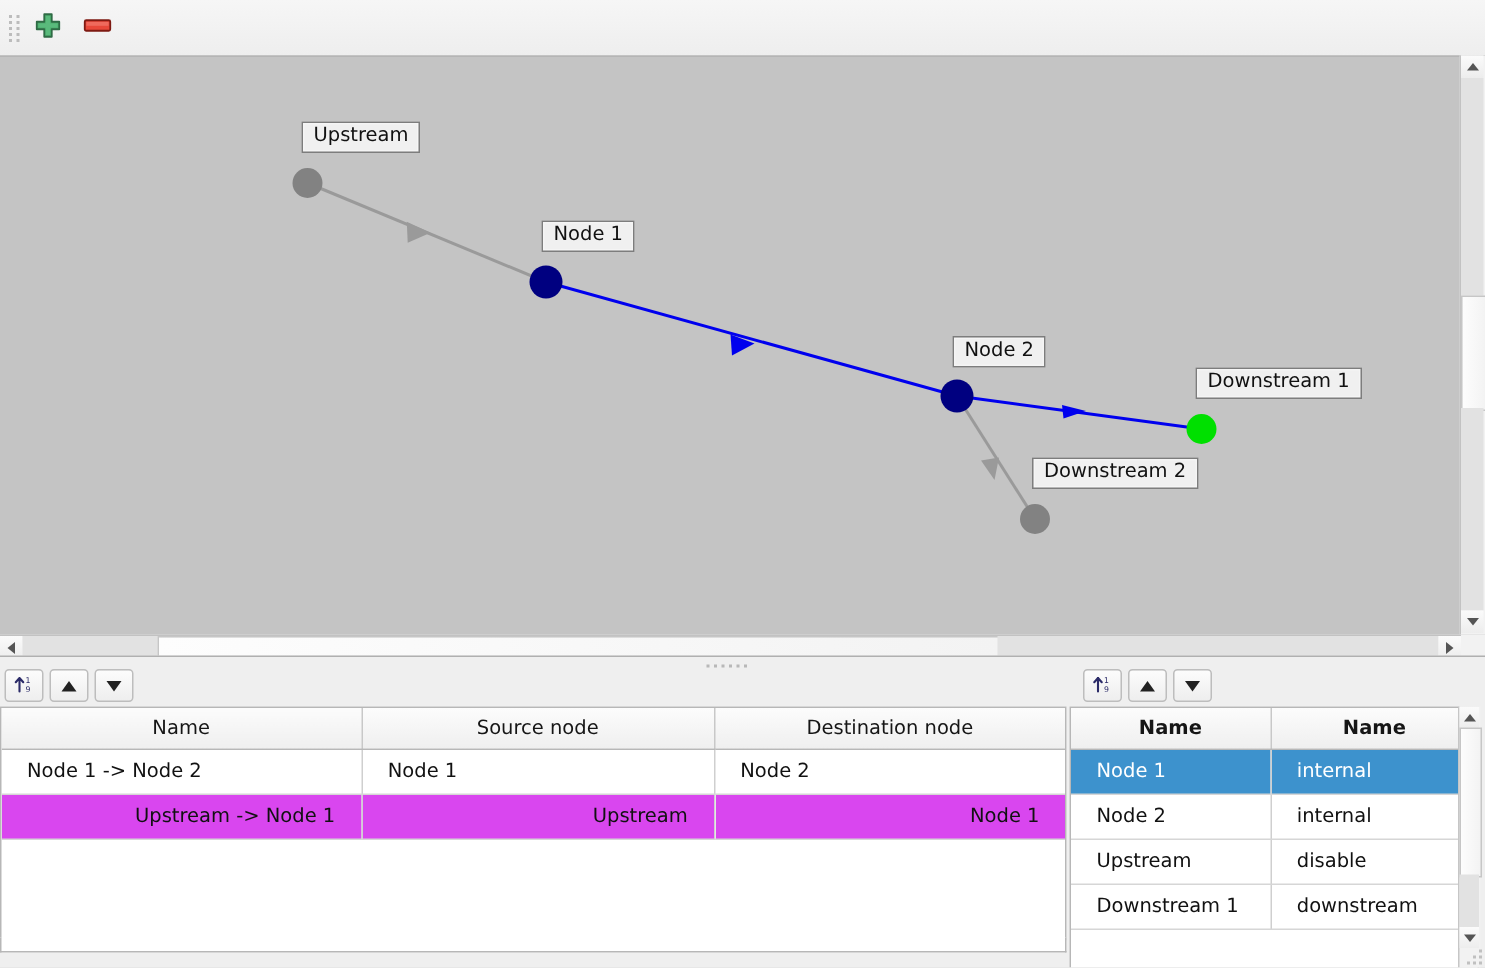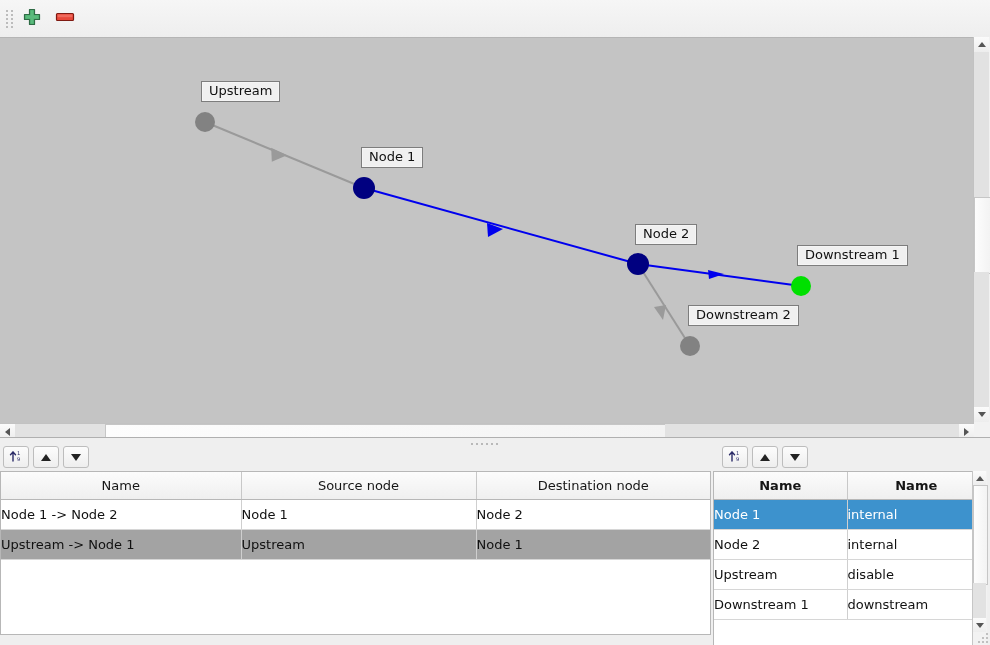--- a/index.html
+++ b/index.html
@@ -163,29 +163,29 @@
     font-weight: normal;
     color: #161616;
     text-align: center;
   }
   table.grid th:last-child { border-right: none; }
   table.grid.bold-head th { font-weight: bold; }
   table.grid td {
     height: 29px;
     border-right: 1px solid #cfcfcf;
     border-bottom: 1px solid #d6d6d6;
-    padding: 0 0;
+    padding: 0 17px;
     white-space: nowrap;
     overflow: hidden;
     text-overflow: ellipsis;
     color: #111;
   }
   table.grid td:last-child { border-right: none; }
   tr.odd  td { background: #ffffff; }
-  tr.even td { background: #a3a3a3; }
+  tr.even td { background: #d946ef; text-align: right; }
   tr.selected td { background: #3d92cd; color: #ffffff; }
 
   .left-tbl-wrap { position:absolute; left:0; top:28px; width:709px; height:154px; }
   .left-tbl-blank {
     position:absolute; left:0; top:182px; width:709px; height:9px;
     background:#ffffff; border:1px solid #b7b7b7; border-top:none;
   }
   .right-tbl-wrap { position:absolute; left:3px; top:28px; width:271px; height:175px; }
 
   

